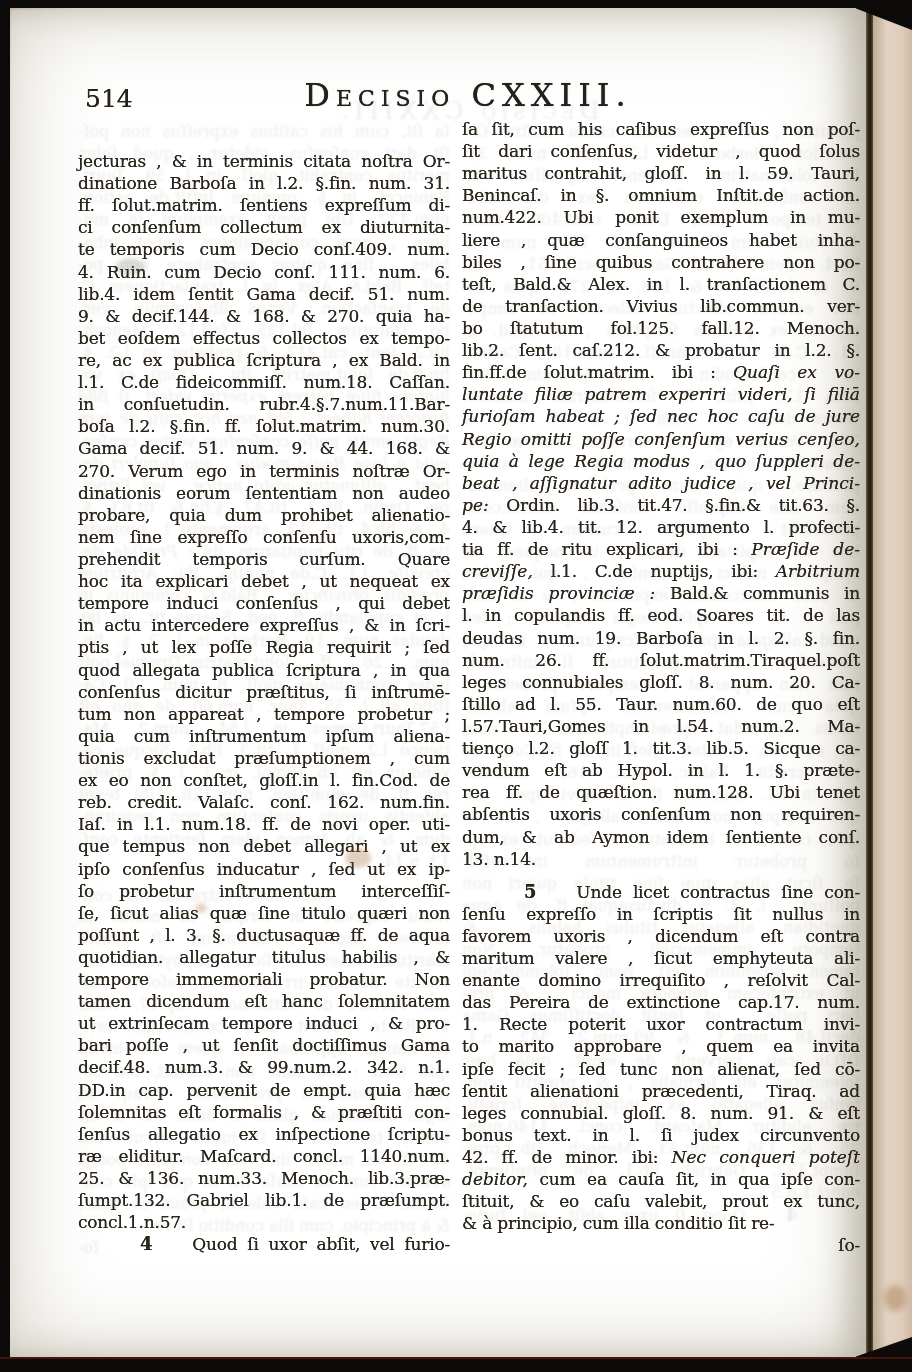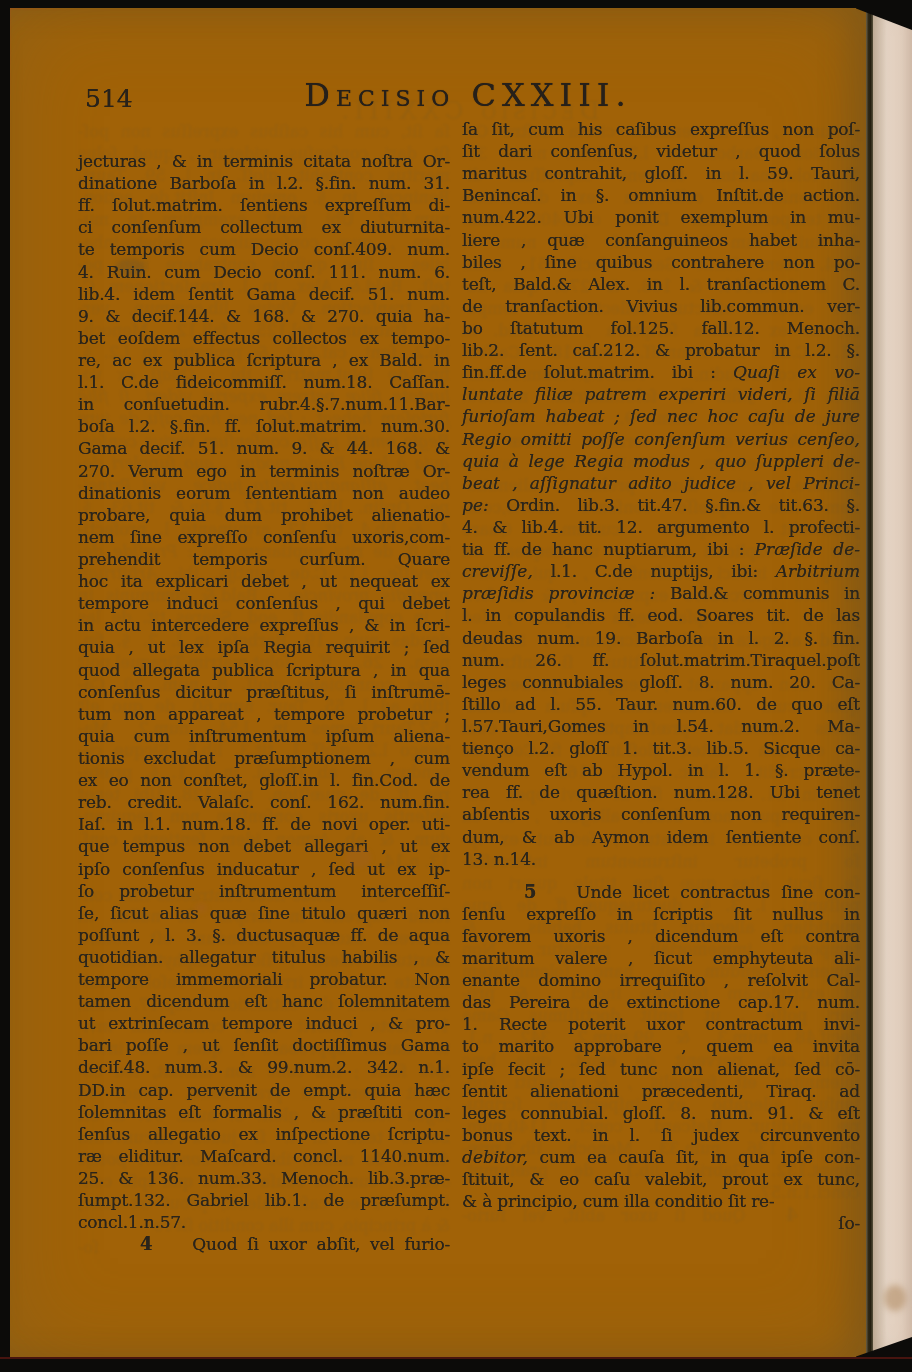--- a/index.html
+++ b/index.html
@@ -5,21 +5,21 @@
   html,body{margin:0;padding:0;background:#0c0b09;}
   .scan{position:relative;width:912px;height:1372px;background:#0c0b09;overflow:hidden;
         font-family:"DejaVu Serif", serif;}
   
   .page{position:absolute;left:10px;top:8px;width:856px;height:1350px;
         background:
           radial-gradient(ellipse 300px 200px at 340px 855px, rgba(150,95,40,.10), rgba(150,95,40,0) 60%),
           radial-gradient(ellipse 120px 60px at 700px 115px, rgba(140,90,45,.08), rgba(140,90,45,0) 70%),
           radial-gradient(ellipse 900px 1200px at 45% 45%, rgba(255,252,240,.25), rgba(255,252,240,0) 80%),
           linear-gradient(103deg,#ddd5bd 0%,#e7dfc9 30%,#e6decâ€¦ 55%,#e3dbc4 70%,#d9d0b8 90%,#cdc3a9 100%);
-        background-color:#a16207;
+        background-color:#ffffff;
         box-shadow:inset 0 0 90px rgba(110,95,55,.30), inset -18px 0 30px rgba(80,65,35,.25);}
   
   .ghost{position:absolute;transform:scaleX(-1) translateY(3px);filter:blur(1px);
          opacity:.11;color:#4e5348;pointer-events:none;z-index:1;}
   .ghost-header{position:absolute;top:88px;left:68px;width:780px;text-align:center;
                 font-size:25px;letter-spacing:5px;transform:scaleX(-1);filter:blur(1.2px);
                 opacity:.10;color:#47503f;font-variant:small-caps;pointer-events:none;z-index:1;}
   
   .stain-red-left{position:absolute;left:0;top:4px;width:9px;height:160px;
       background:linear-gradient(to bottom, rgba(190,60,35,.75), rgba(190,60,35,.25) 60%, rgba(190,60,35,0));
@@ -203,21 +203,21 @@
           <div class="tl"><span>boſa l.2. §.fin. ff. ſolut.matrim. num.30.</span></div>
           <div class="tl"><span>Gama decif. 51. num. 9. &amp; 44. 168. &amp;</span></div>
           <div class="tl"><span>270. Verum ego in terminis noſtræ Or-</span></div>
           <div class="tl"><span>dinationis eorum ſententiam non audeo</span></div>
           <div class="tl"><span>probare, quia dum prohibet alienatio-</span></div>
           <div class="tl"><span>nem ſine expreſſo conſenſu uxoris,com-</span></div>
           <div class="tl"><span>prehendit temporis curſum.  Quare</span></div>
           <div class="tl"><span>hoc ita explicari debet , ut nequeat ex</span></div>
           <div class="tl"><span>tempore induci conſenſus , qui debet</span></div>
           <div class="tl"><span>in actu intercedere expreſſus , &amp; in ſcri-</span></div>
-          <div class="tl"><span>quia , ut lex ipſa Regia requirit ; ſed</span></div>
+          <div class="tl"><span>ptis , ut lex poſſe Regia requirit ; ſed</span></div>
           <div class="tl"><span>quod allegata publica ſcriptura , in qua</span></div>
           <div class="tl"><span>conſenſus dicitur præſtitus, ſi inſtrumē-</span></div>
           <div class="tl"><span>tum non appareat , tempore probetur ;</span></div>
           <div class="tl"><span>quia cum inſtrumentum ipſum aliena-</span></div>
           <div class="tl"><span>tionis excludat præſumptionem , cum</span></div>
           <div class="tl"><span>ex eo non conſtet, gloſſ.in l. fin.Cod. de</span></div>
           <div class="tl"><span>reb. credit.  Valaſc. conſ. 162. num.fin.</span></div>
           <div class="tl"><span>Iaſ. in l.1. num.18. ff. de novi oper. uti-</span></div>
           <div class="tl"><span>que tempus non debet allegari , ut ex</span></div>
           <div class="tl"><span>ipſo conſenſus inducatur , ſed ut ex ip-</span></div>
@@ -252,21 +252,21 @@
           <div class="tl"><span>bo ſtatutum fol.125. fall.12.  Menoch.</span></div>
           <div class="tl"><span>lib.2. ſent. caſ.212. &amp; probatur in l.2. §.</span></div>
           <div class="tl"><span>fin.ff.de ſolut.matrim. ibi : </span><span class="it">Quaſi ex vo-</span></div>
           <div class="tl"><span class="it">luntate filiæ patrem experiri videri, ſi filiā</span></div>
           <div class="tl"><span class="it">furioſam habeat ; ſed nec hoc caſu de jure</span></div>
           <div class="tl"><span class="it">Regio omitti poſſe conſenſum verius cenſeo,</span></div>
           <div class="tl"><span class="it">quia à lege Regia modus , quo ſuppleri de-</span></div>
           <div class="tl"><span class="it">beat , aſſignatur adito judice , vel Princi-</span></div>
           <div class="tl"><span class="it">pe:</span><span> Ordin. lib.3. tit.47. §.fin.&amp; tit.63. §.</span></div>
           <div class="tl"><span>4. &amp; lib.4. tit. 12. argumento l. profecti-</span></div>
-          <div class="tl"><span>tia ff. de hanc nuptiarum, ibi : </span><span class="it">Præſide de-</span></div>
+          <div class="tl"><span>tia ff. de ritu explicari, ibi : </span><span class="it">Præſide de-</span></div>
           <div class="tl"><span class="it">creviſſe,</span><span> l.1. C.de nuptijs, ibi: </span><span class="it">Arbitrium</span></div>
           <div class="tl"><span class="it">præſidis provinciæ :</span><span> Bald.&amp; communis in</span></div>
           <div class="tl"><span>l. in copulandis ff. eod. Soares tit. de las</span></div>
           <div class="tl"><span>deudas num. 19.  Barboſa in l. 2. §. fin.</span></div>
           <div class="tl"><span>num. 26. ff. ſolut.matrim.Tiraquel.poſt</span></div>
           <div class="tl"><span>leges connubiales gloſſ. 8. num. 20. Ca-</span></div>
           <div class="tl"><span>ſtillo ad l. 55. Taur. num.60. de quo eſt</span></div>
           <div class="tl"><span>l.57.Tauri,Gomes in l.54. num.2. Ma-</span></div>
           <div class="tl"><span>tienço l.2. gloſſ 1. tit.3. lib.5. Sicque ca-</span></div>
           <div class="tl"><span>vendum eſt ab Hypol. in l. 1. §. præte-</span></div>
@@ -279,20 +279,21 @@
           <div class="tl"><span>favorem uxoris , dicendum eſt contra</span></div>
           <div class="tl"><span>maritum valere , ſicut emphyteuta ali-</span></div>
           <div class="tl"><span>enante domino irrequiſito , reſolvit Cal-</span></div>
           <div class="tl"><span>das Pereira de extinctione cap.17. num.</span></div>
           <div class="tl"><span>1.  Recte poterit uxor contractum invi-</span></div>
           <div class="tl"><span>to marito approbare ,  quem ea invita</span></div>
           <div class="tl"><span>ipſe fecit ; ſed tunc non alienat, ſed cō-</span></div>
           <div class="tl"><span>ſentit alienationi præcedenti, Tiraq. ad</span></div>
           <div class="tl"><span>leges connubial. gloſſ. 8. num. 91. &amp; eſt</span></div>
           <div class="tl"><span>bonus text. in l. ſi judex circunvento</span></div>
+          <div class="tl"><span>42. ff. de minor. ibi: </span><span class="it">Nec conqueri poteſt</span></div>
           <div class="tl"><span class="it">debitor,</span><span> cum ea cauſa ſit, in qua ipſe con-</span></div>
           <div class="tl"><span>ſtituit, &amp; eo caſu valebit, prout ex tunc,</span></div>
           <div class="tl last-start"><span>&amp; à principio, cum illa conditio ſit re-</span></div>
           <div class="tl align-end"><span>ſo-</span></div>
         </div>
     </div>
 
     <div class="stain-spot" style="left:335px;top:840px;width:26px;height:20px;background:rgba(160,95,40,.30);"></div>
     <div class="stain-spot" style="left:185px;top:895px;width:12px;height:10px;background:rgba(160,95,40,.28);"></div>
     <div class="stain-spot" style="left:105px;top:250px;width:30px;height:18px;background:rgba(70,70,60,.18);"></div>

